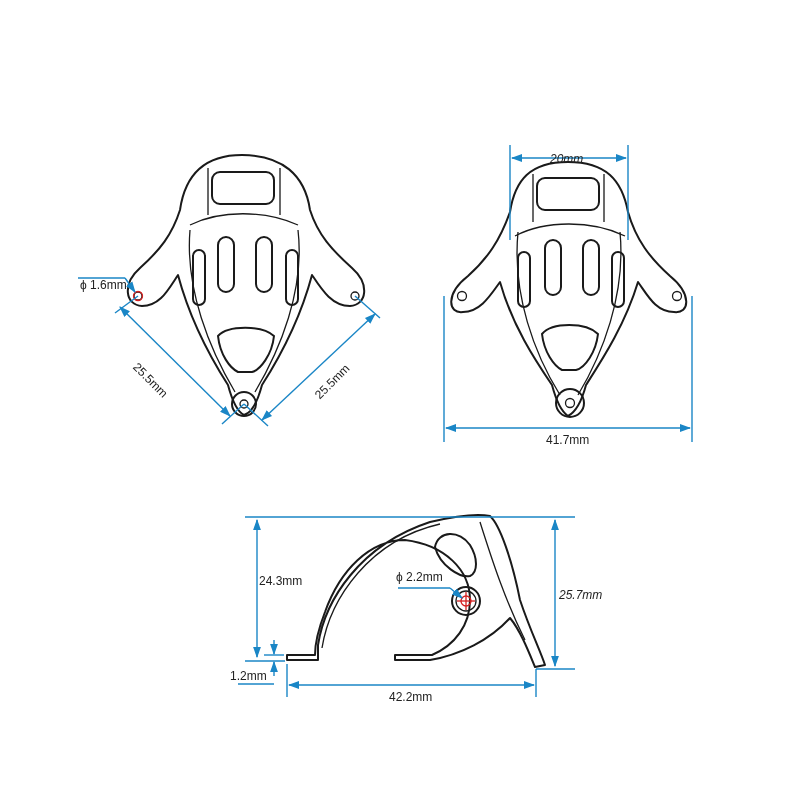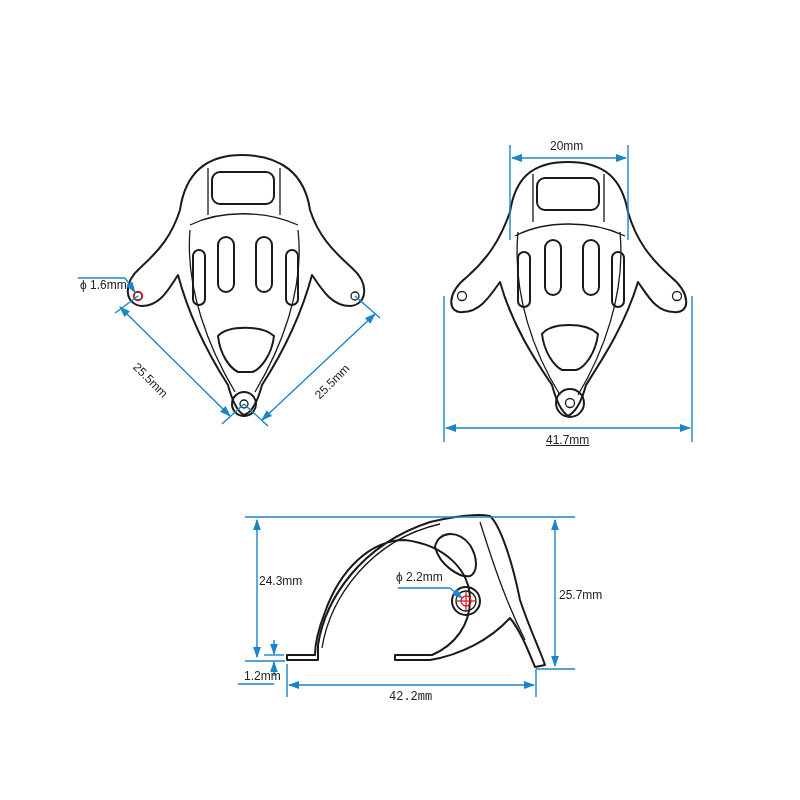--- a/index.html
+++ b/index.html
@@ -115,20 +115,20 @@
     <line class="dim" x1="289" y1="685" x2="534" y2="685" marker-start="url(#ar)" marker-end="url(#ar)"></line>
     <line class="dim" x1="398" y1="588" x2="450" y2="588"></line>
     <line class="dim" x1="450" y1="588" x2="462" y2="598" marker-end="url(#ar)"></line>
   </g>
 </svg>
 
 <div class="lbl" style="left:80px;top:278px;">ϕ 1.6mm</div>
 <div class="lbl" style="left:140px;top:360px;transform:rotate(45deg);transform-origin:left top;">25.5mm</div>
 <div class="lbl" style="left:312px;top:392px;transform:rotate(-45deg);transform-origin:left top;">25.5mm</div>
 
-<div class="lbl" style="left:550px;top:139px;">20mm</div>
-<div class="lbl" style="left:546px;top:433px;text-decoration:underline;">41.7mm</div>
+<div class="lbl" style="left:550px;top:152px;font-style:italic;">20mm</div>
+<div class="lbl" style="left:546px;top:433px;">41.7mm</div>
 
 <div class="lbl" style="left:396px;top:570px;">ϕ 2.2mm</div>
 <div class="lbl" style="left:259px;top:574px;">24.3mm</div>
-<div class="lbl" style="left:559px;top:588px;">25.7mm</div>
-<div class="lbl" style="left:244px;top:669px;">1.2mm</div>
-<div class="lbl" style="left:389px;top:690px;font-family:Liberation Mono, monospace;">42.2mm</div>
+<div class="lbl" style="left:559px;top:588px;font-style:italic;">25.7mm</div>
+<div class="lbl" style="left:230px;top:669px;">1.2mm</div>
+<div class="lbl" style="left:389px;top:690px;">42.2mm</div>
 
 </body></html>

